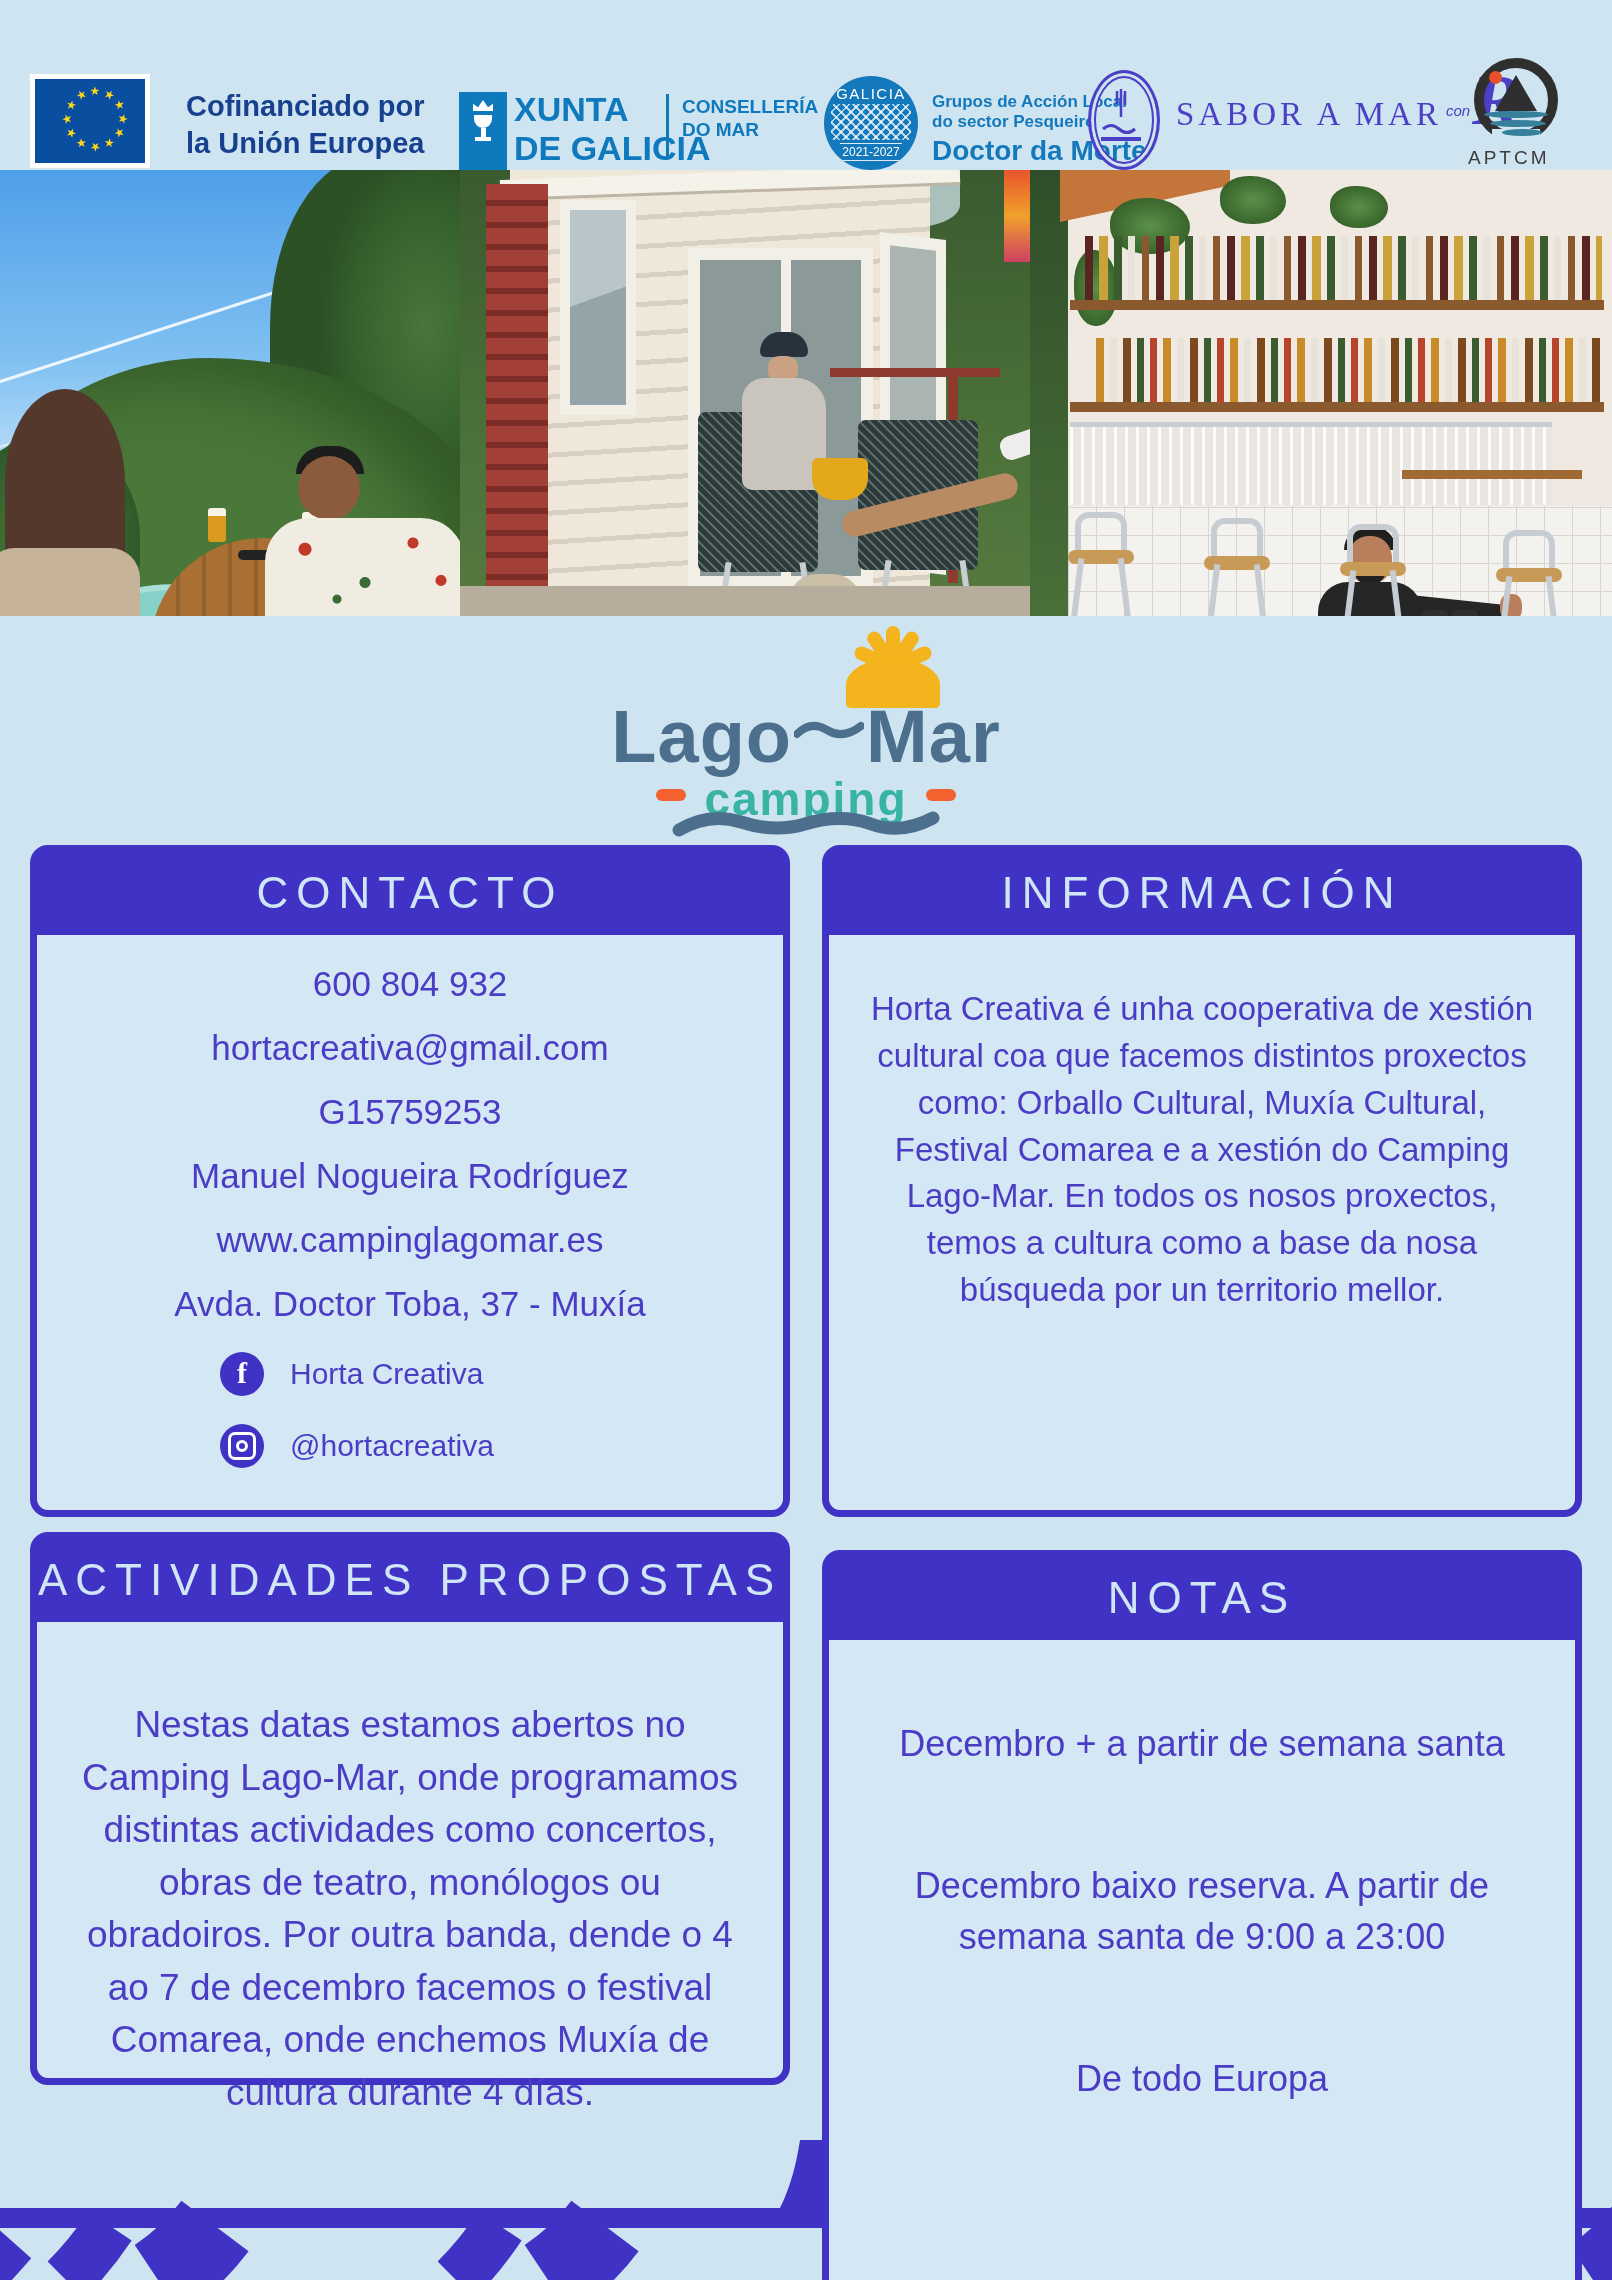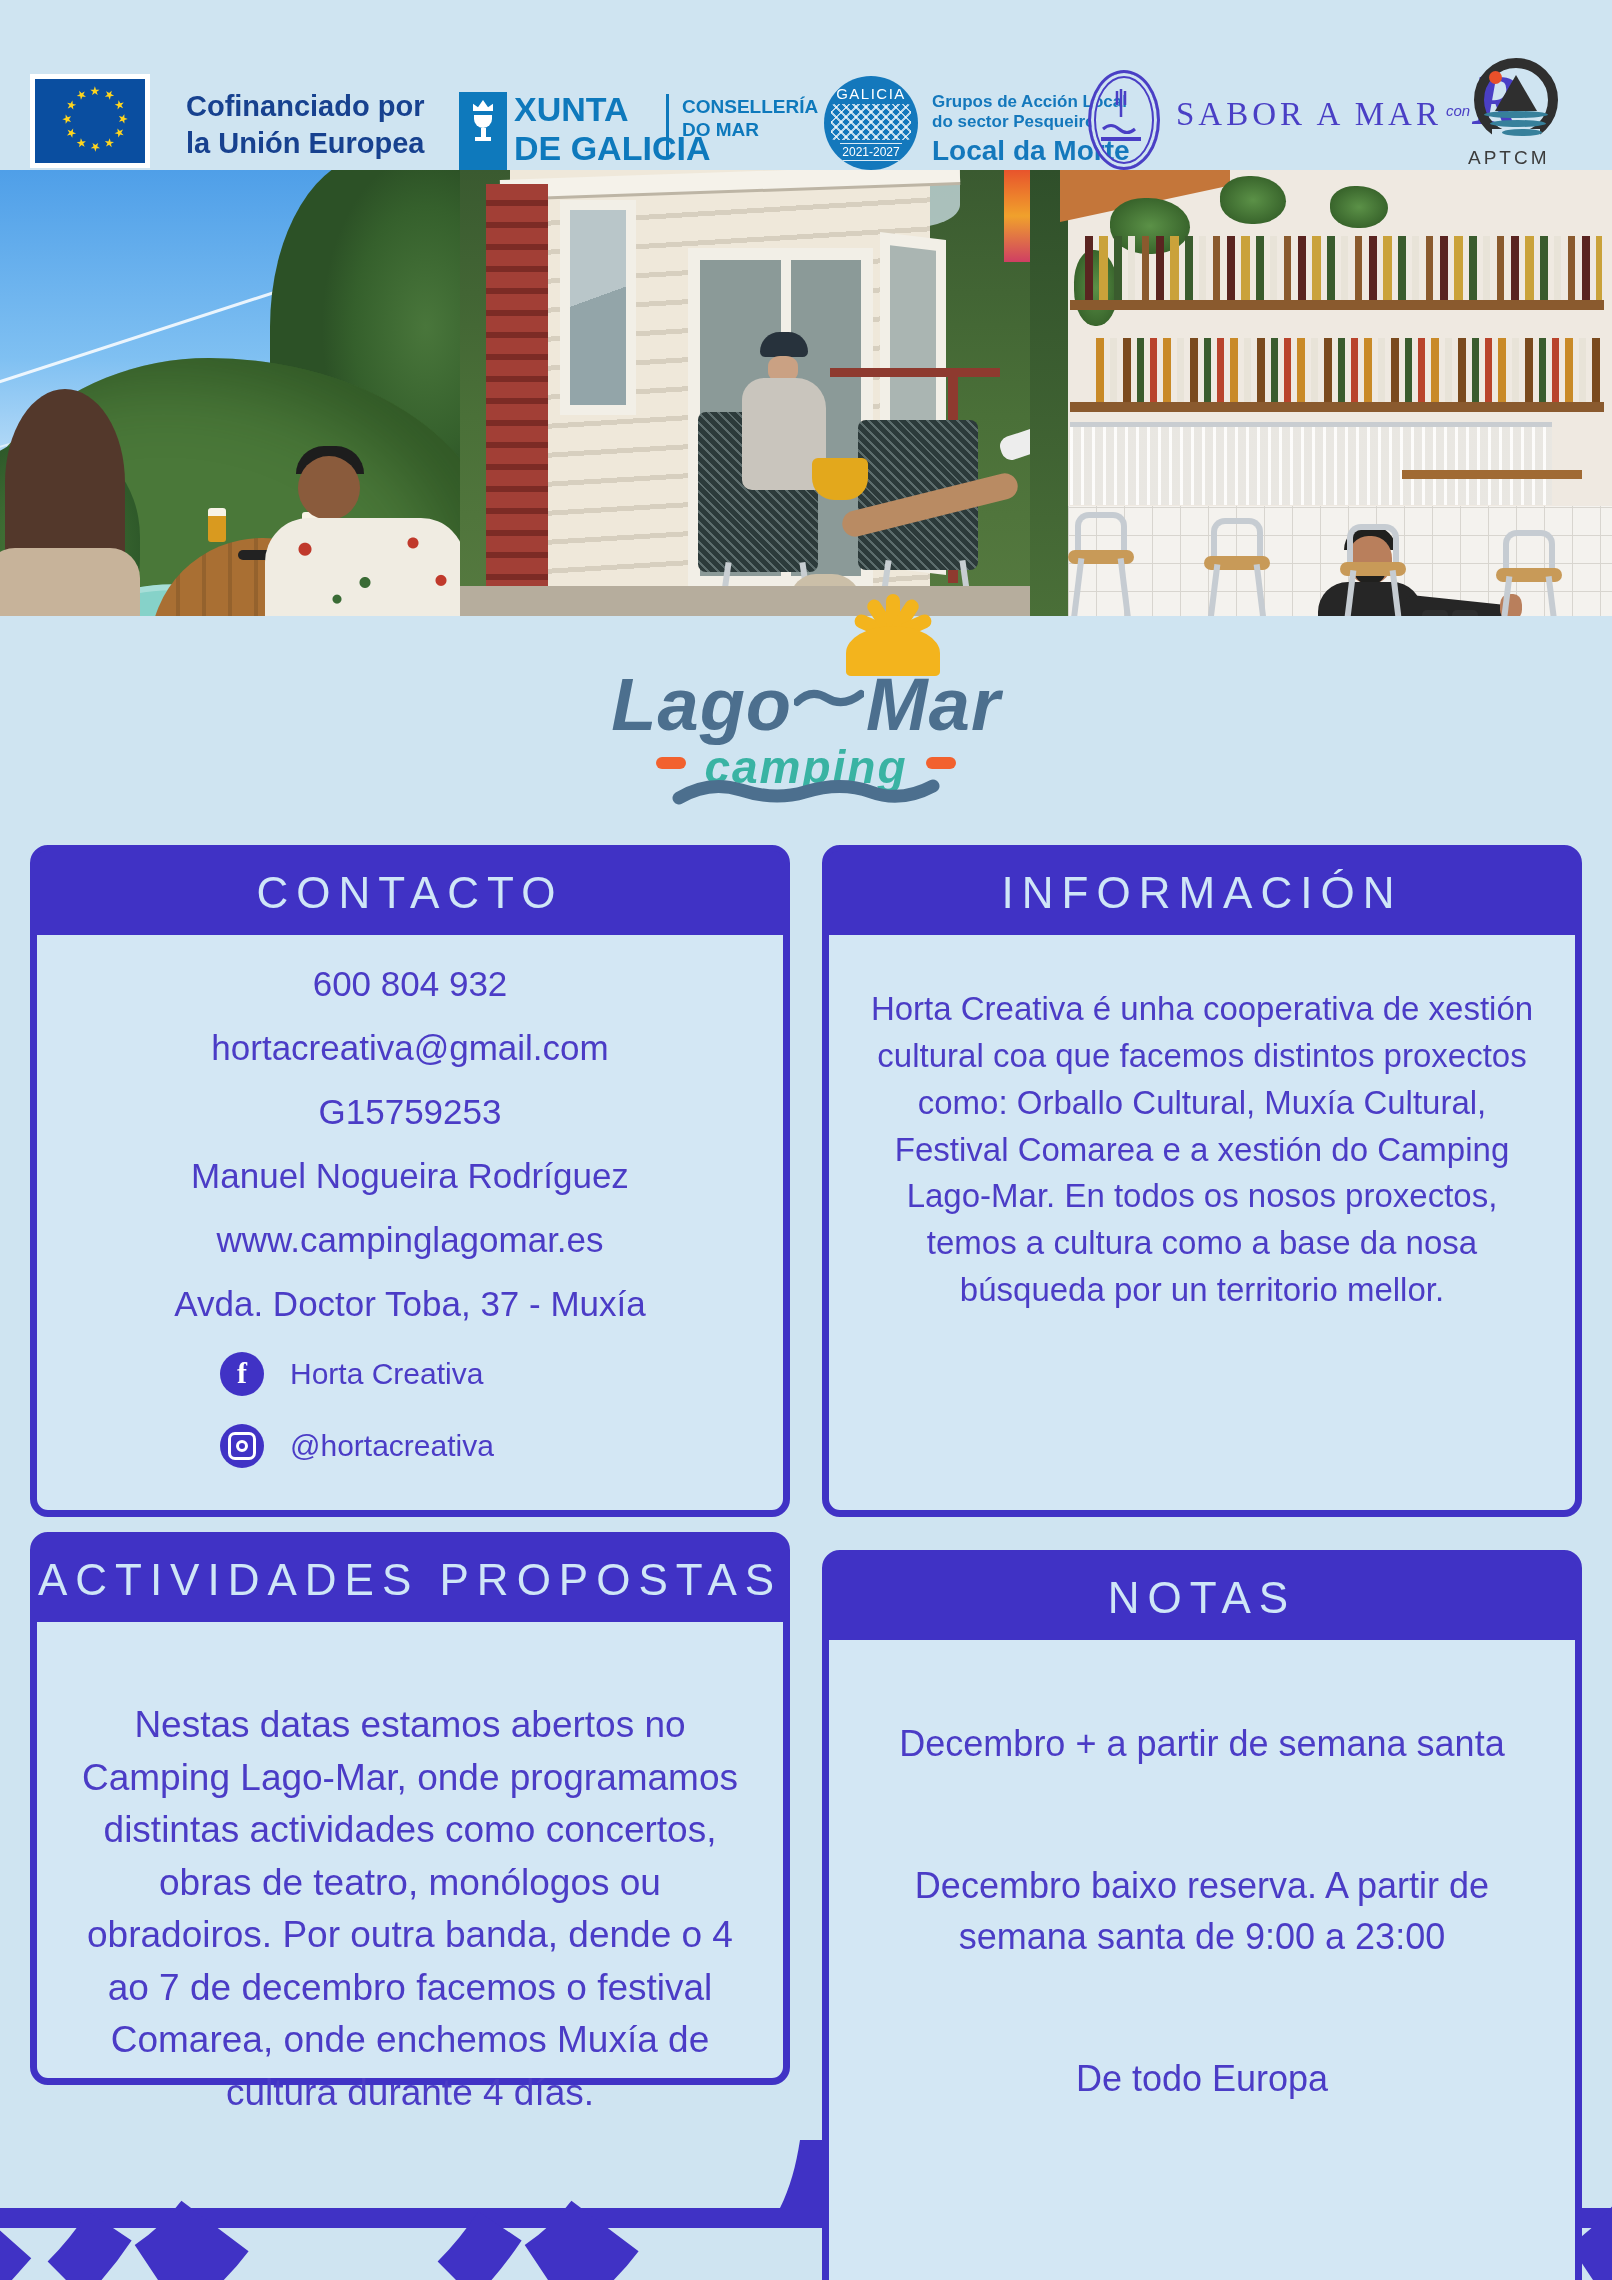--- a/index.html
+++ b/index.html
@@ -121,21 +121,21 @@
   .p3-stool .back{width:40px;height:32px;border:6px solid #c6ccd2;border-bottom:none;border-radius:14px 14px 0 0;margin:0 auto;}
   .p3-stool .seat{width:66px;height:14px;background:#c89a58;border-radius:7px;margin:0 auto;}
   .p3-stool .leg{position:absolute;top:46px;width:6px;height:104px;background:#c6ccd2;}
   .p3-stool .leg.a{left:8px;transform:rotate(7deg);}
   .p3-stool .leg.b{right:8px;transform:rotate(-7deg);}
   .p3-stool.st1{left:34px;top:642px;} .p3-stool.st2{left:170px;top:652px;}
   .p3-stool.st3{left:306px;top:662px;} .p3-stool.st4{left:462px;top:676px;}
   #photo3 .p3-stool{top:auto;} .p3-stool.st1{bottom:-46px;} .p3-stool.st2{bottom:-52px;} .p3-stool.st3{bottom:-58px;} .p3-stool.st4{bottom:-64px;}
 
   
-  .brand{position:absolute;top:588px;left:0;width:100%;height:214px;font-style:italic;}
+  .brand{position:absolute;top:620px;left:0;width:100%;height:214px;}
   .sun{position:absolute;left:818px;top:6px;width:150px;height:82px;}
   .sun-core{position:absolute;left:28px;bottom:0;width:94px;height:50px;background:#f3b41d;border-radius:94px 94px 10px 10px/54px 54px 8px 8px;}
   .ray{position:absolute;left:68px;bottom:46px;width:14px;height:36px;background:#f3b41d;border-radius:8px;transform-origin:50% 115%;}
   .ray.r1{transform:rotate(-66deg);} .ray.r2{transform:rotate(-33deg);}
   .ray.r3{transform:rotate(0deg);} .ray.r4{transform:rotate(33deg);} .ray.r5{transform:rotate(66deg);}
   .brand-word{position:absolute;top:74px;left:0;width:100%;text-align:center;font-weight:bold;color:#4c6f8e;font-size:74px;letter-spacing:1px;}
   .brand-tilde{vertical-align:18px;margin:0 2px;}
   .brand-sub{position:absolute;top:152px;left:0;width:100%;text-align:center;color:#39b3a3;font-size:46px;font-weight:bold;letter-spacing:2px;}
   .dash{display:inline-block;width:30px;height:12px;border-radius:8px;background:#f2612e;margin:0 18px;vertical-align:14px;}
   .brand-wave{position:absolute;top:188px;left:50%;transform:translateX(-50%);}
@@ -207,21 +207,21 @@
     </div>
 
     <div class="gal-badge">
       <div class="gal-badge-title">GALICIA</div>
       <div class="gal-net"></div>
       <div class="gal-years">2021-2027</div>
     </div>
     <div class="gal-org">
       <div class="gal-org-small">Grupos de Acción Local</div>
       <div class="gal-org-small">do sector Pesqueiro</div>
-      <div class="gal-org-big">Local da Morte</div>
+      <div class="gal-org-big">Doctor da Morte</div>
     </div>
 
     <div class="sabor">
       <div class="sabor-oval">
         <svg width="60" height="88" viewBox="0 0 60 88">
           <path d="M26 18 v14 M30 16 v16 M34 18 v14 M30 32 v12" stroke="#4a3fc5" stroke-width="2.5" fill="none"></path>
           <path d="M12 56 q8 -7 16 0 q8 7 16 0" stroke="#4a3fc5" stroke-width="3" fill="none"></path>
           <path d="M10 66 h40" stroke="#4a3fc5" stroke-width="4"></path>
         </svg>
       </div>

